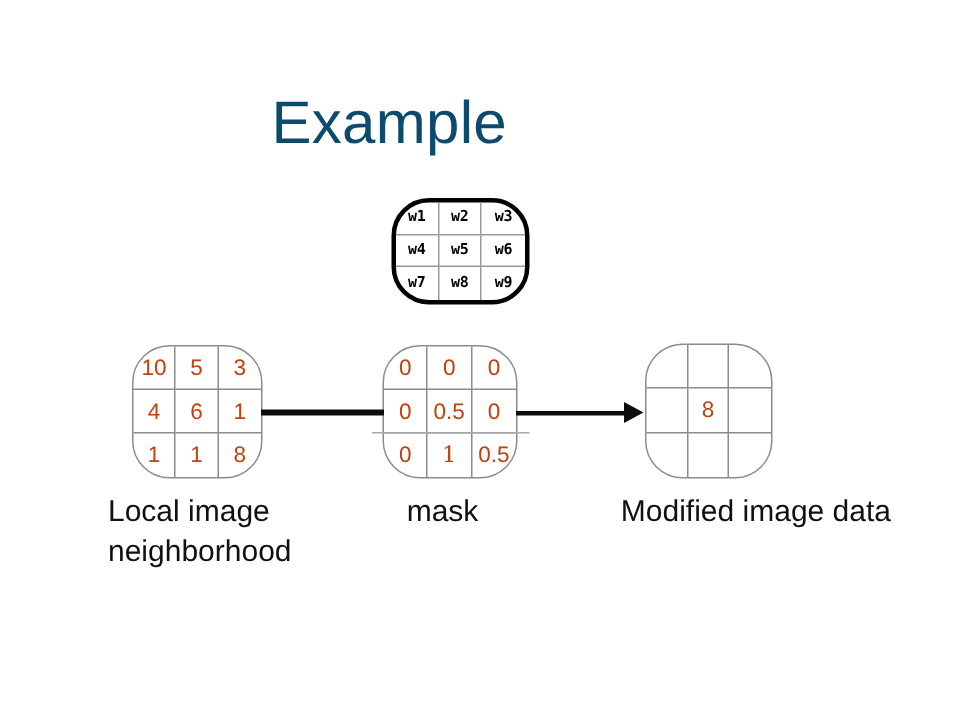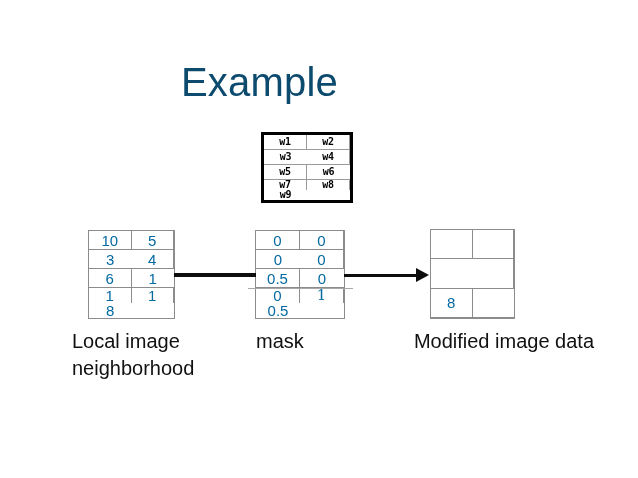--- a/index.html
+++ b/index.html
@@ -32,32 +32,33 @@
     letter-spacing: 0.2px;
     color: #0c4a6e;
     line-height: 1.1;
     margin-top: 28px;
   }
 
   
   .grid3 {
     position: absolute;
     display: grid;
-    grid-template-columns: repeat(2, 1fr);
+    grid-template-columns: repeat(3, 1fr);
     grid-template-rows: repeat(3, 1fr);
     box-sizing: border-box;
+    border-radius: 25px;
   }
   .grid3 .cell {
     display: flex;
     align-items: center;
     justify-content: center;
     box-sizing: border-box;
     font-size: 15px;
     line-height: 1;
-    color: #0369a1;
+    color: #c2410c;
     overflow: hidden;
     white-space: nowrap;
   }
 
   
   #weights-grid {
     left: 261px;
     top: 132px;
     width: 92px;
     height: 71px;
@@ -153,21 +154,21 @@
   }
 
   
   .caption {
     position: absolute;
     font-size: 20px;
     line-height: 1.35;
     color: #111111;
   }
   #caption-neighborhood { left: 72px;  top: 328px; width: 170px; }
-  #caption-mask         { left: 256px; top: 328px; width: 110px; text-align: left; }
+  #caption-mask         { left: 240px; top: 328px; width: 110px; text-align: center; }
   #caption-result       { left: 394px; top: 328px; width: 200px; text-align: right; }
 </style>
 </head>
 <body>
 
 <div id="slide">
 
   <div class="slide-title">Example</div>
 
   <div class="grid3" id="weights-grid">

